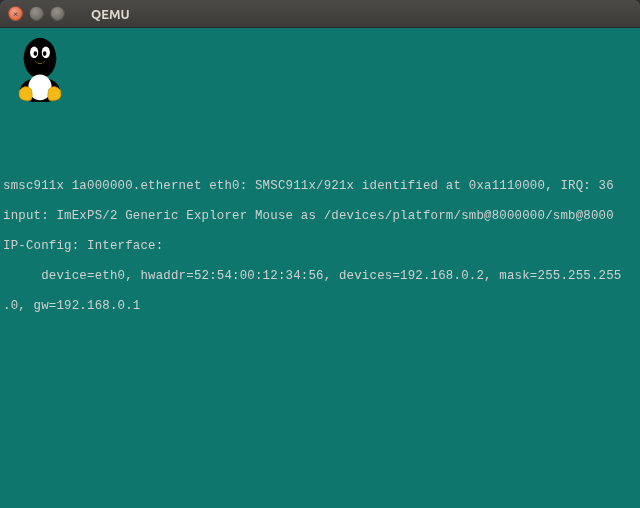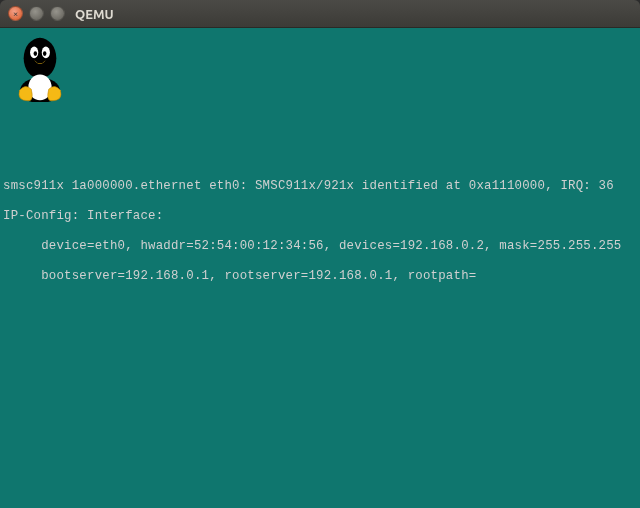--- a/index.html
+++ b/index.html
@@ -37,21 +37,21 @@
     color: #3a3a3a;
     border: 1px solid rgba(0,0,0,0.3);
   }
   .wc-close { background: radial-gradient(circle at 40% 35%, #f39f86, #e06d42 70%); }
   .wc-min   { background: radial-gradient(circle at 40% 35%, #96948c, #6f6d66 70%); }
   .wc-max   { background: radial-gradient(circle at 40% 35%, #96948c, #6f6d66 70%); }
   .title {
     color: #dfdbd2;
     font-size: 13px;
     font-weight: bold;
-    margin-left: 10px;
+    margin-left: 26px;
   }
   .terminal {
     width: 640px;
     height: 484px;
     background: #0f766e;
     font-family: Liberation Mono, monospace;
     font-size: 12.4px;
     line-height: 15px;
     letter-spacing: 0.2px;
     color: #d0d0d0;
@@ -92,23 +92,24 @@
     <ellipse cx="60" cy="35" rx="7" ry="10" fill="#fff"></ellipse>
     <ellipse cx="42" cy="37" rx="3" ry="4" fill="#000"></ellipse>
     <ellipse cx="58" cy="37" rx="3" ry="4" fill="#000"></ellipse>
     <path d="M 40 48 Q 50 60 60 48 Q 55 55 50 55 Q 45 55 40 48 Z" fill="#f5b915"></path>
     <path d="M 15 100 Q 10 118 30 118 Q 40 118 35 98 Q 25 88 15 100 Z" fill="#f5b915" stroke="#c08400" stroke-width="1"></path>
     <path d="M 85 100 Q 90 118 70 118 Q 60 118 65 98 Q 75 88 85 100 Z" fill="#f5b915" stroke="#c08400" stroke-width="1"></path>
   </svg>
 
   <div class="content">
 <div>smsc911x 1a000000.ethernet eth0: SMSC911x/921x identified at 0xa1110000, IRQ: 36</div>
+<div>input: ImExPS/2 Generic Explorer Mouse as /devices/platform/smb@8000000/smb@8000</div>
 <div>IP-Config: Interface:</div>
 <div>     device=eth0, hwaddr=52:54:00:12:34:56, devices=192.168.0.2, mask=255.255.255</div>
-<div>     bootserver=192.168.0.1, rootserver=192.168.0.1, rootpath=</div>
+<div>.0, gw=192.168.0.1</div>
 
 
 
 
 
 <div></div>
 
 
 
 

